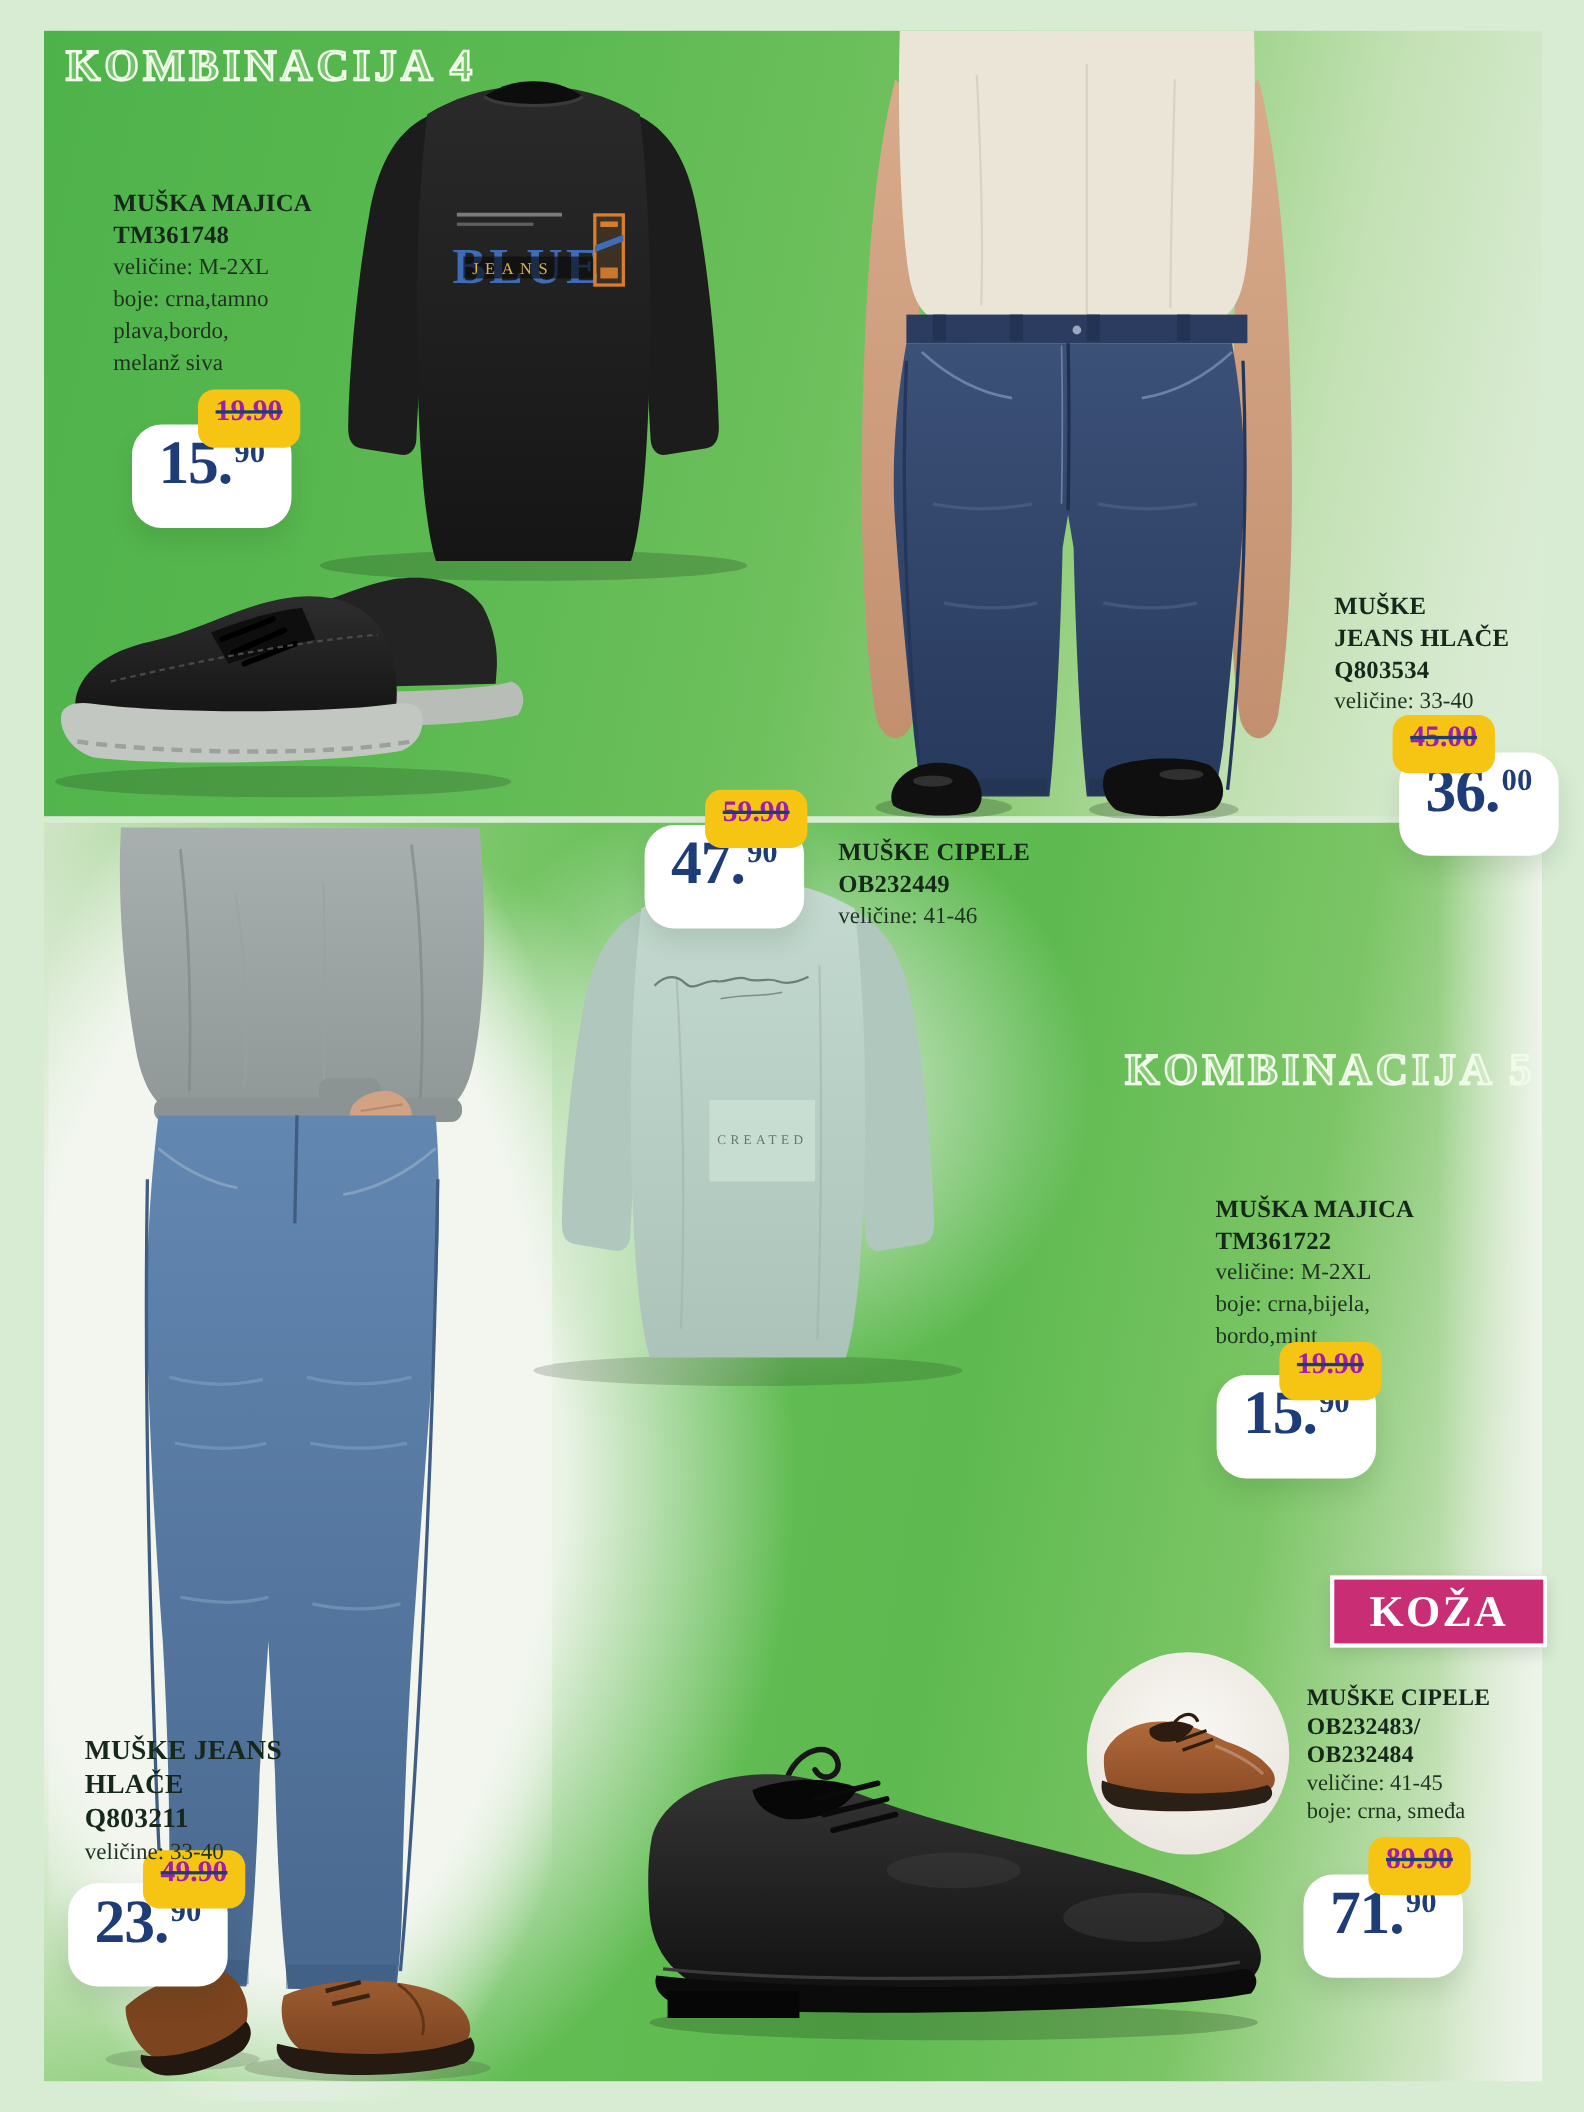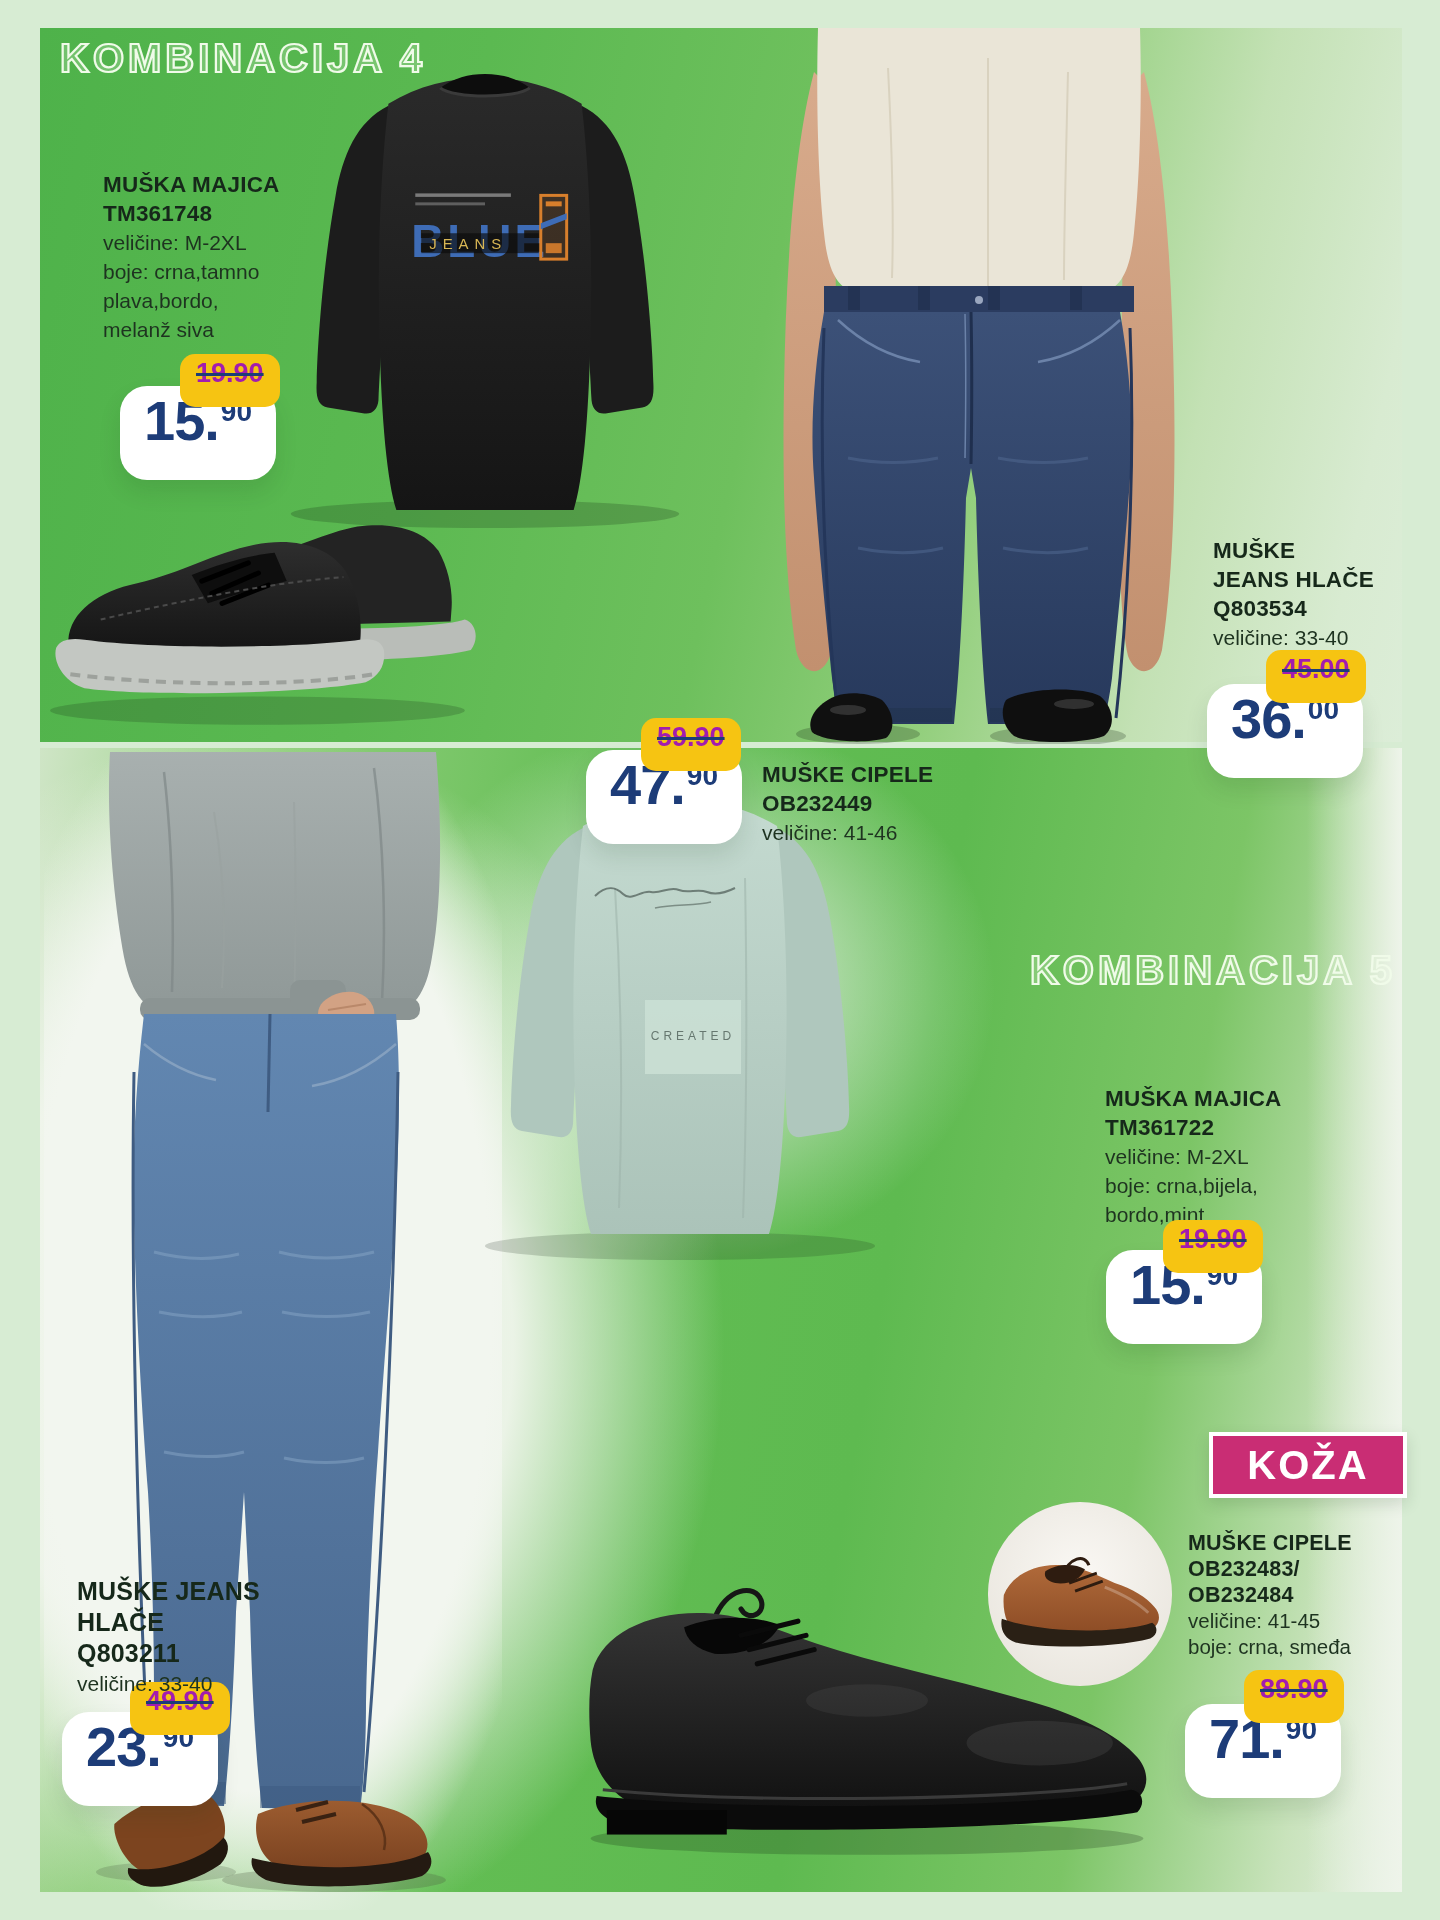--- a/index.html
+++ b/index.html
@@ -1,18 +1,18 @@
 <!DOCTYPE html>
 <html><head>
 <meta charset="utf-8">
 <style>
   html,body{margin:0;padding:0;}
   body{width:1440px;height:1920px;background:#d7ecd3;font-family:"Liberation Sans",sans-serif;}
   .page{position:relative;width:1440px;height:1920px;overflow:hidden;background:#d7ecd3;}
-  .sec{position:absolute;left:40px;width:1362px;overflow:visible;}
+  .sec{position:absolute;left:40px;width:1362px;overflow:visible;font-family:Liberation Serif, serif;}
   .sec1{top:28px;height:714px;
     background:linear-gradient(102deg,#4eb24a 0%,#5bb951 30%,#6ec05d 52%,#93cf7d 68%,#c3e1b4 82%,#d8ebd1 94%,#dcedd8 100%);}
   .sec2{top:748px;height:1144px;
     background:
       radial-gradient(ellipse 640px 820px at 15% 52%, rgba(242,246,238,0.95) 42%, rgba(242,246,238,0) 75%),
       radial-gradient(ellipse 430px 390px at 48% 21%, rgba(231,241,229,0.65) 25%, rgba(231,241,229,0) 70%),
       linear-gradient(to left,#eef4ea 0%, rgba(238,244,234,0) 7%),
       linear-gradient(100deg,#cfe5c6 0%,#8fce7b 16%,#62bd53 38%,#5eba50 60%,#7cc566 78%,#c9e3bc 92%,#e4efe0 100%);}
   .combo-title{position:absolute;font-weight:bold;font-size:40px;letter-spacing:4px;
     color:rgba(240,251,233,0.22);-webkit-text-stroke:2.2px #f0fbe9;white-space:nowrap;}
@@ -157,21 +157,21 @@
 
     <div class="pinfo" style="left:1173px;top:508px;">
       <div class="bold">MUŠKE</div>
       <div class="bold">JEANS HLAČE</div>
       <div class="bold">Q803534</div>
       <div>veličine: 33-40</div>
     </div>
     <div class="old-badge" style="left:1226px;top:622px;">
       <s>45.00</s>
     </div>
-    <div class="new-badge" style="left:1167px;top:656px;">
+    <div class="new-badge" style="left:1232px;top:656px;">
       <span class="main">36.</span><span class="sup">00</span>
     </div>
 
     <div class="pinfo" style="left:722px;top:732px;z-index:6;">
       <div class="bold">MUŠKE CIPELE</div>
       <div class="bold">OB232449</div>
       <div>veličine: 41-46</div>
     </div>
     <div class="old-badge" style="left:601px;top:690px;">
       <s>59.90</s>

